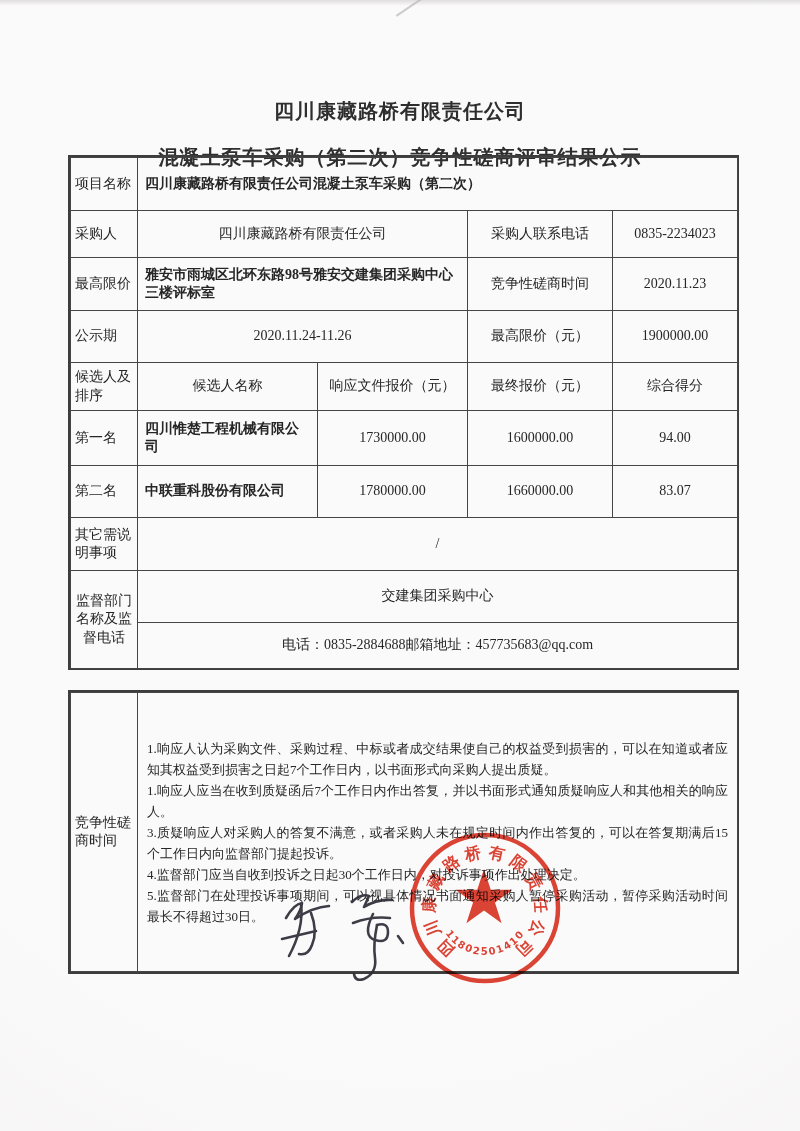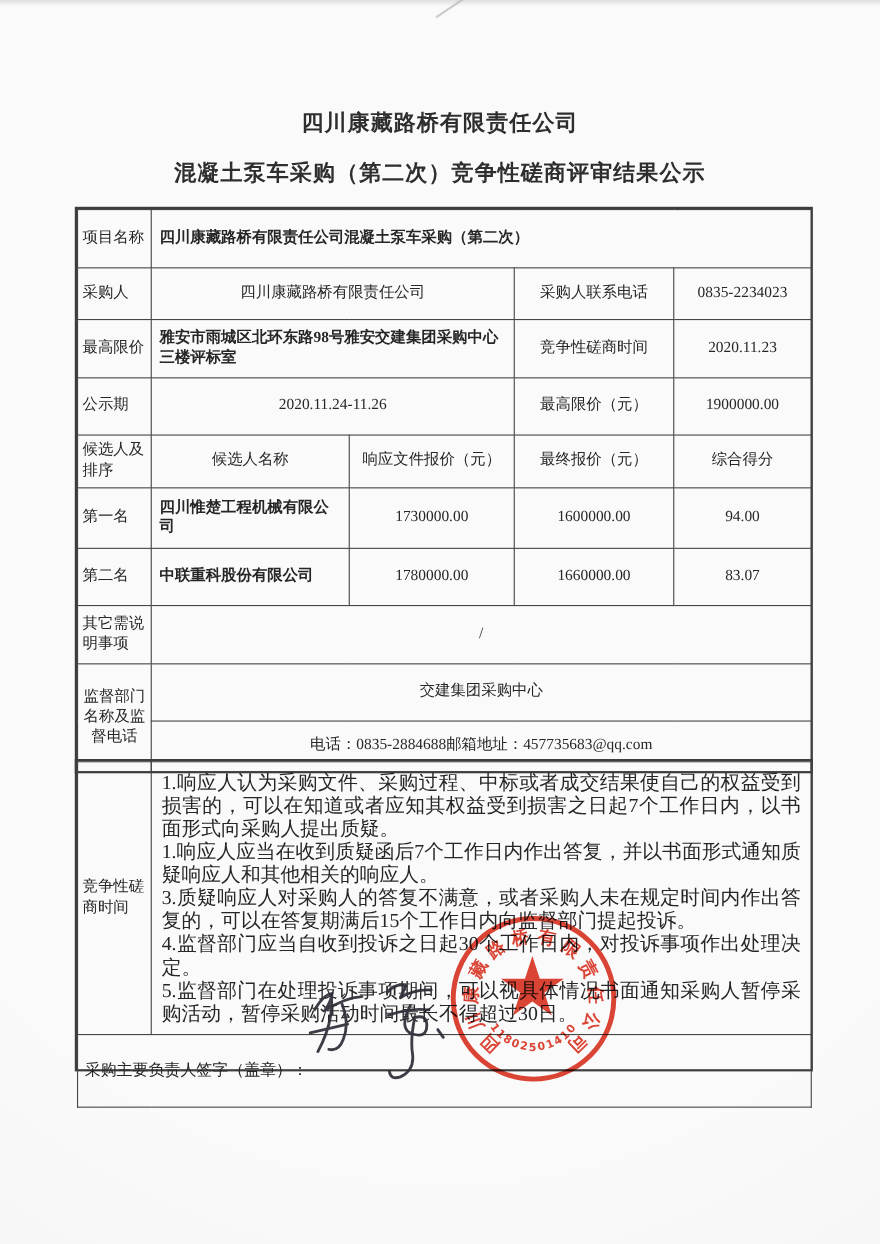--- a/index.html
+++ b/index.html
@@ -23,21 +23,21 @@
     position:absolute;left:0;width:800px;text-align:center;
     font-family:"DejaVu Sans","Liberation Sans",sans-serif;
     font-weight:700;font-size:20px;letter-spacing:1px;color:#2e2e2e;
   }
   #title-main{top:98px;}
   #title-sub{top:144px;}
 
   .tbl{
     position:absolute;left:68px;width:667px;border:2px solid #3d3d3d;background:transparent;
   }
-  #table-info{top:188px;height:511px;}
+  #table-info{top:155px;height:511px;}
   #table-notice{top:690px;height:280px;}
   table{border-collapse:collapse;table-layout:fixed;width:100%;height:100%;}
   td{
     border:1.5px solid #454545;
     font-size:14px;line-height:1.32;color:#262626;
     padding:2px 5px;vertical-align:middle;
     overflow:hidden;word-break:break-all;
   }
   td.lbl{padding:2px 2px 2px 4px;text-align:left;}
   td.lbl-c{text-align:center;padding:2px 2px;}
@@ -50,21 +50,21 @@
   #table-info tr:nth-child(4){height:52px;}
   #table-info tr:nth-child(5){height:48px;}
   #table-info tr:nth-child(6){height:55px;}
   #table-info tr:nth-child(7){height:52px;}
   #table-info tr:nth-child(8){height:53px;}
   #table-info tr:nth-child(9){height:52px;}
   #table-info tr:nth-child(10){height:46px;}
 
   #table-notice tr:nth-child(1){height:212px;}
   #table-notice tr:nth-child(2){height:66px;}
-  .notice-body{padding:8px 9px;font-size:18px;line-height:21px;}
+  .notice-body{padding:8px 9px;font-size:13px;line-height:21px;}
   .notice-body p{margin:0;text-align:justify;}
   .sign-cell{font-size:14.5px;padding-left:6px;}
 
   .stamp{
     position:absolute;left:403px;top:828px;width:164px;height:164px;
     mix-blend-mode:multiply;opacity:.92;pointer-events:none;
   }
   .signature{
     position:absolute;left:256px;top:876px;width:160px;height:118px;
     pointer-events:none;opacity:.92;
@@ -156,23 +156,20 @@
     <tbody>
         <tr>
       <td class="lbl">竞争性磋商时间</td>
       <td class="notice-body">
         <p>1.响应人认为采购文件、采购过程、中标或者成交结果使自己的权益受到损害的，可以在知道或者应知其权益受到损害之日起7个工作日内，以书面形式向采购人提出质疑。</p>
         <p>1.响应人应当在收到质疑函后7个工作日内作出答复，并以书面形式通知质疑响应人和其他相关的响应人。</p>
         <p>3.质疑响应人对采购人的答复不满意，或者采购人未在规定时间内作出答复的，可以在答复期满后15个工作日内向监督部门提起投诉。</p>
         <p>4.监督部门应当自收到投诉之日起30个工作日内，对投诉事项作出处理决定。</p>
         <p>5.监督部门在处理投诉事项期间，可以视具体情况书面通知采购人暂停采购活动，暂停采购活动时间最长不得超过30日。</p>
       </td>
-    </tr>
-    <tr>
-      <td class="sign-cell" colspan="2">采购主要负责人签字（盖章）：</td>
     </tr>
   </tbody>
     </table>
 </div>
 
 <svg class="signature" viewBox="0 0 160 118">
   <g fill="none" stroke="#2e2e38" stroke-width="2.6" stroke-linecap="round" stroke-linejoin="round">
     <path d="M30,42 q8,-14 16,-15 q-1,8 -7,16 q18,-12 34,-13"></path>
     <path d="M45,28 q3,24 -12,52"></path>
     <path d="M26,63 l34,-8"></path>

